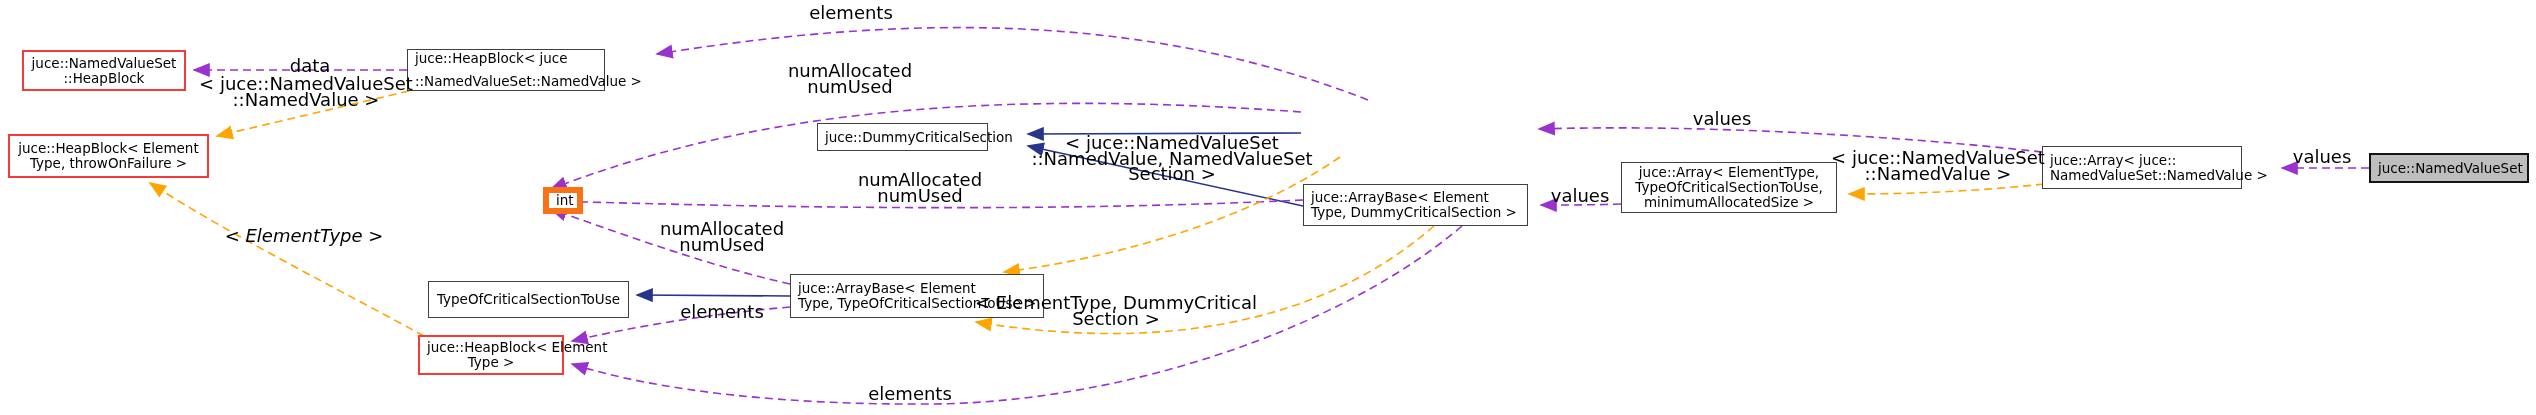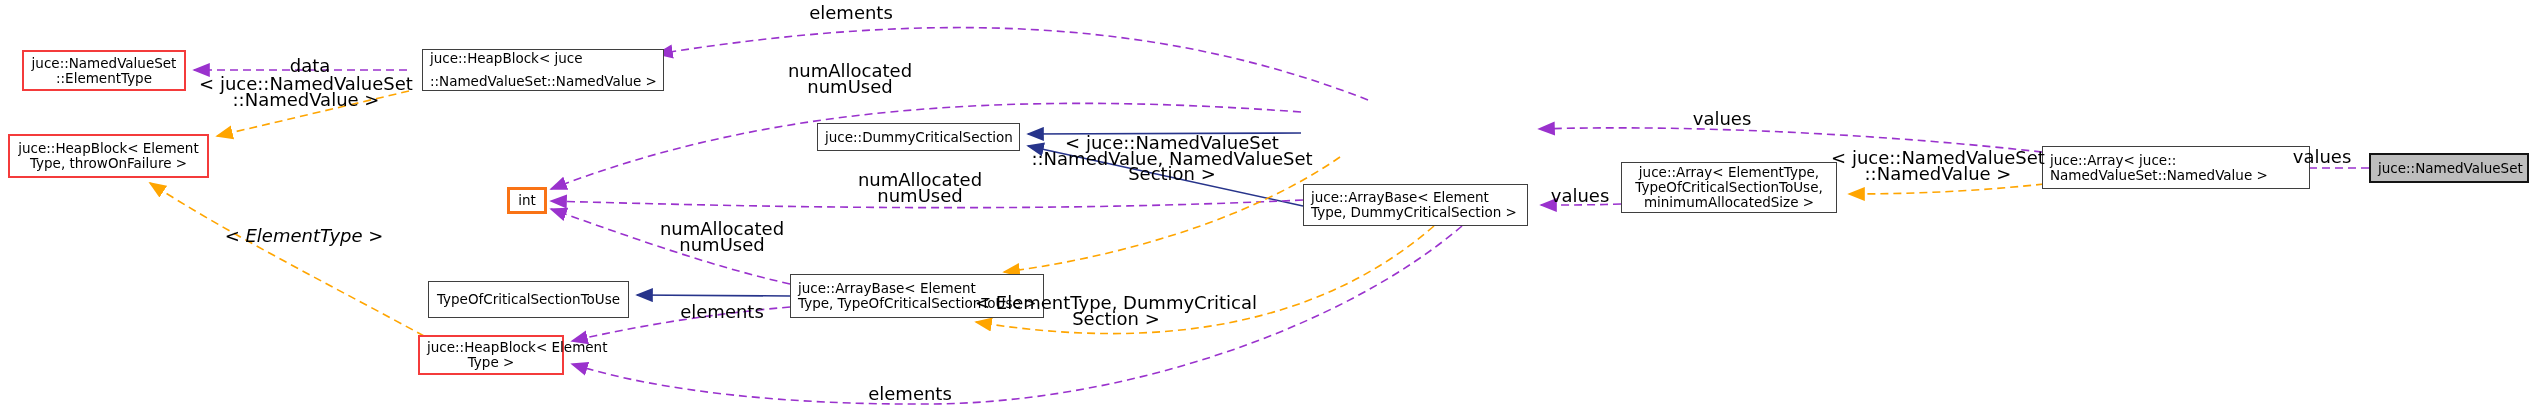--- a/index.html
+++ b/index.html
@@ -20,40 +20,40 @@
     display:flex;flex-direction:column;justify-content:center;
     font-size:13.5px;line-height:15px;
     padding:2px 7px;
     white-space:nowrap;
   }
   .node .ln{display:block;}
   .red{border:2px solid #f43b3b;}
   .ctr{text-align:center;}
   .lft{text-align:left;}
   .ln-ctr{text-align:center;}
-  #n-int{border:3px solid #f97316;}
+  #n-int{border:6px solid #f97316;margin-left:36px;}
   #n-nvs{border:2px solid #141414;background:#bebebe;}
   .elabel{
     position:absolute;
     font-size:18px;line-height:15.5px;
     text-align:center;
     transform:translateX(-50%);
     white-space:nowrap;
   }
   .elabel .ln{display:block;}
   
   #n-nv       {left:22px;  top:50px;  width:164px; height:41px;}
   #n-hbthrow  {left:8px;   top:134px; width:201px; height:44px;}
-  #n-hbnv     {left:422px; top:49px;  width:242px; height:42px;gap:8px;}
-  #n-dummy    {left:817px; top:123px; width:203px; height:28px;}
+  #n-hbnv     {left:407px; top:49px;  width:198px; height:42px;gap:8px;}
+  #n-dummy    {left:817px; top:123px; width:171px; height:28px;}
   #n-int      {left:507px; top:187px; width:40px;  height:27px;}
   #n-abnv     {left:1301px;top:100px; width:230px; height:57px;}
   #n-abeldummy{left:1303px;top:184px; width:225px; height:42px;}
   #n-arrel    {left:1621px;top:162px; width:216px; height:51px;}
-  #n-arrnv    {left:2042px;top:146px; width:268px; height:43px;}
+  #n-arrnv    {left:2042px;top:146px; width:200px; height:43px;}
   #n-nvs      {left:2369px;top:153px; width:160px; height:30px;}
   #n-tocs     {left:428px; top:281px; width:201px; height:37px;}
   #n-abeltocs {left:790px; top:274px; width:254px; height:44px;}
   #n-hbel     {left:418px; top:335px; width:146px; height:40px;}
   
   #l-data        {left:310px; top:58px;}
   #l-tmplnvleft  {left:306px; top:76px;}
   #l-elementstop {left:851px; top:5px;}
   #l-numalloctop {left:850px; top:63px;}
   #l-tmplabnv    {left:1172px;top:135px;}
@@ -103,21 +103,21 @@
 
     <path d="M409,91 L217,136" stroke="#ffa500" stroke-width="1.6" stroke-dasharray="8,5" fill="none" marker-end="url(#ah-tmpl)"></path>
     <path d="M424,336 C340,290 230,235 150,183" stroke="#ffa500" stroke-width="1.6" stroke-dasharray="8,5" fill="none" marker-end="url(#ah-tmpl)"></path>
     <path d="M2044,184 C1980,191 1915,194 1849,194" stroke="#ffa500" stroke-width="1.6" stroke-dasharray="8,5" fill="none" marker-end="url(#ah-tmpl)"></path>
     <path d="M1340,157 C1240,226 1100,260 1004,272" stroke="#ffa500" stroke-width="1.6" stroke-dasharray="8,5" fill="none" marker-end="url(#ah-tmpl)"></path>
     <path d="M1434,226 C1320,325 1160,352 976,322" stroke="#ffa500" stroke-width="1.6" stroke-dasharray="8,5" fill="none" marker-end="url(#ah-tmpl)"></path>
   </svg>
 
   <div class="node red ctr" id="n-nv">
     <span class="ln">juce::NamedValueSet</span>
-    <span class="ln">::ElementType</span>
+    <span class="ln">::HeapBlock</span>
   </div>
 
   <div class="node red ctr" id="n-hbthrow">
     <span class="ln">juce::HeapBlock&lt; Element</span>
     <span class="ln">Type, throwOnFailure &gt;</span>
   </div>
 
   <div class="node lft" id="n-hbnv">
     <span class="ln">juce::HeapBlock&lt; juce</span>
     <span class="ln">::NamedValueSet::NamedValue &gt;</span>

